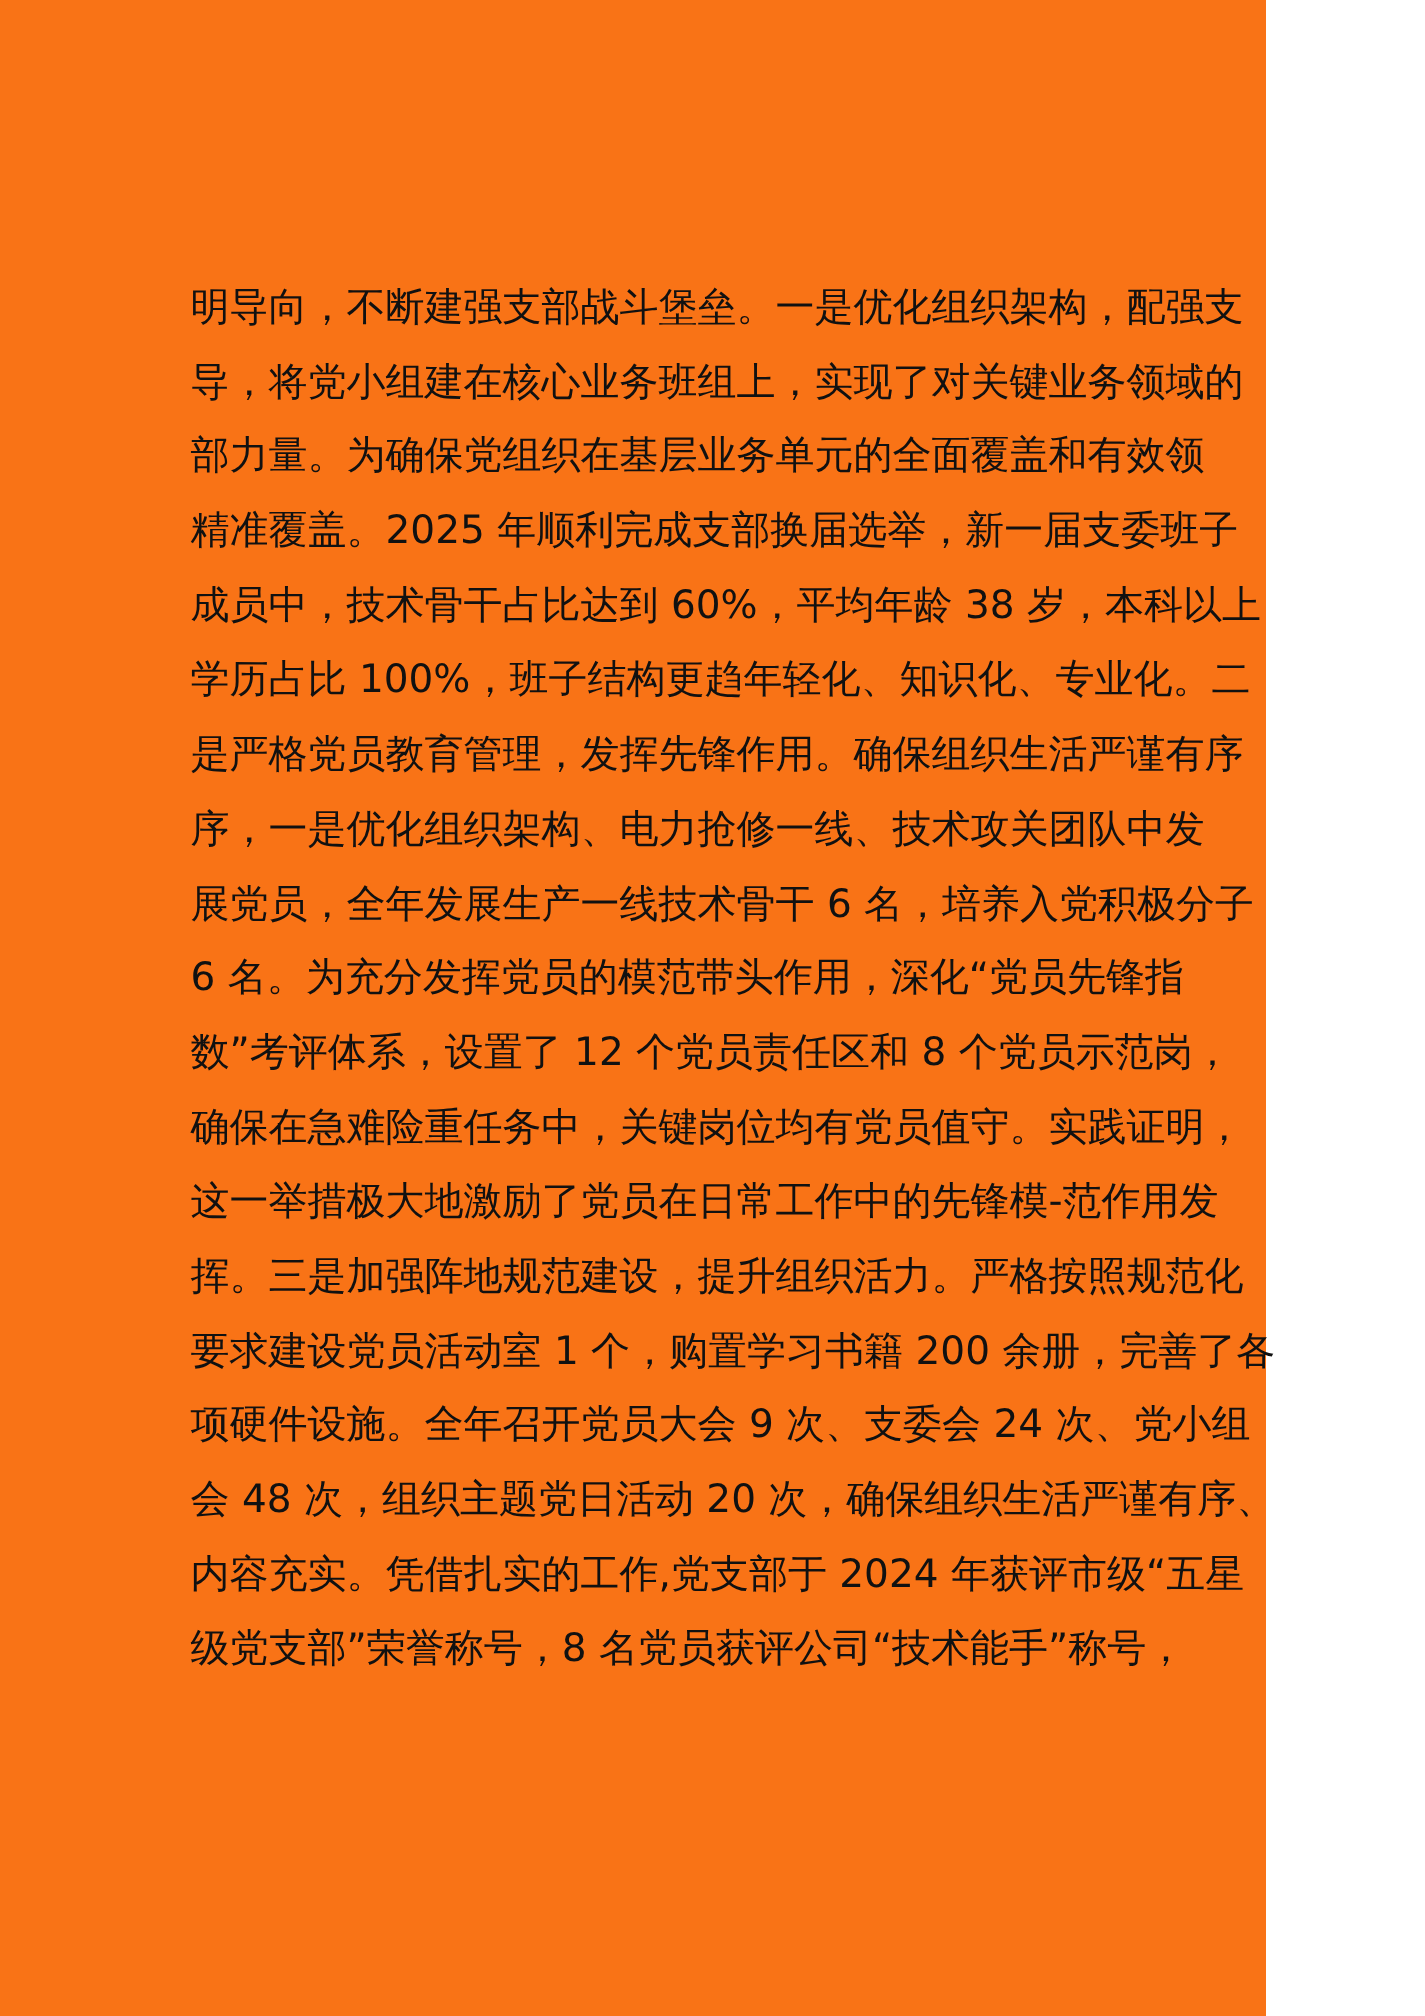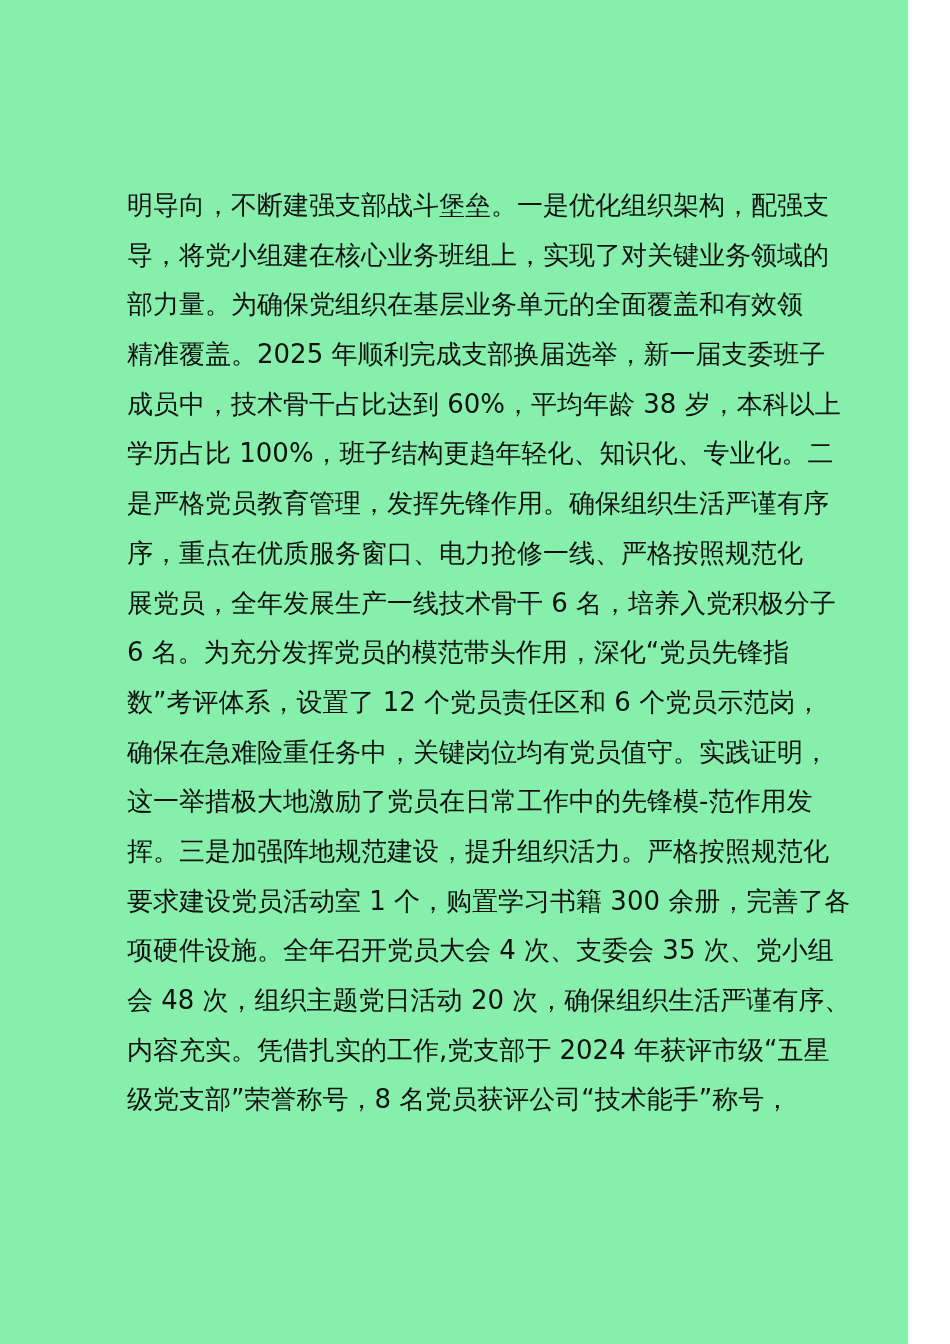--- a/index.html
+++ b/index.html
@@ -10,23 +10,23 @@
     body {
       width: 950px;
       height: 1344px;
       position: relative;
       overflow: hidden;
     }
     .page {
       position: absolute;
       left: 0;
       top: 0;
-      width: 908px;
+      width: 844px;
       height: 1344px;
-      background: #86efac;
+      background: #f97316;
     }
     .body-text {
       position: absolute;
       left: 127px;
       top: 181px;
       width: 710px;
       margin: 0;
       padding: 0;
       color: #111111;
       font-family: "DejaVu Sans", "Liberation Sans", sans-serif;
@@ -45,26 +45,26 @@
 
 <div class="page">
   <div class="body-text">
     <span class="line">明导向，不断建强支部战斗堡垒。一是优化组织架构，配强支</span>
     <span class="line">导，将党小组建在核心业务班组上，实现了对关键业务领域的</span>
     <span class="line">部力量。为确保党组织在基层业务单元的全面覆盖和有效领</span>
     <span class="line">精准覆盖。2025 年顺利完成支部换届选举，新一届支委班子</span>
     <span class="line">成员中，技术骨干占比达到 60%，平均年龄 38 岁，本科以上</span>
     <span class="line">学历占比 100%，班子结构更趋年轻化、知识化、专业化。二</span>
     <span class="line">是严格党员教育管理，发挥先锋作用。确保组织生活严谨有序</span>
-    <span class="line">序，重点在优质服务窗口、电力抢修一线、严格按照规范化</span>
+    <span class="line">序，一是优化组织架构、电力抢修一线、技术攻关团队中发</span>
     <span class="line">展党员，全年发展生产一线技术骨干 6 名，培养入党积极分子</span>
     <span class="line">6 名。为充分发挥党员的模范带头作用，深化“党员先锋指</span>
-    <span class="line">数”考评体系，设置了 12 个党员责任区和 6 个党员示范岗，</span>
+    <span class="line">数”考评体系，设置了 12 个党员责任区和 8 个党员示范岗，</span>
     <span class="line">确保在急难险重任务中，关键岗位均有党员值守。实践证明，</span>
     <span class="line">这一举措极大地激励了党员在日常工作中的先锋模-范作用发</span>
     <span class="line">挥。三是加强阵地规范建设，提升组织活力。严格按照规范化</span>
-    <span class="line">要求建设党员活动室 1 个，购置学习书籍 300 余册，完善了各</span>
-    <span class="line">项硬件设施。全年召开党员大会 4 次、支委会 35 次、党小组</span>
+    <span class="line">要求建设党员活动室 1 个，购置学习书籍 200 余册，完善了各</span>
+    <span class="line">项硬件设施。全年召开党员大会 9 次、支委会 24 次、党小组</span>
     <span class="line">会 48 次，组织主题党日活动 20 次，确保组织生活严谨有序、</span>
     <span class="line">内容充实。凭借扎实的工作,党支部于 2024 年获评市级“五星</span>
     <span class="line">级党支部”荣誉称号，8 名党员获评公司“技术能手”称号，</span>
   </div>
 </div>
 
 </body></html>

